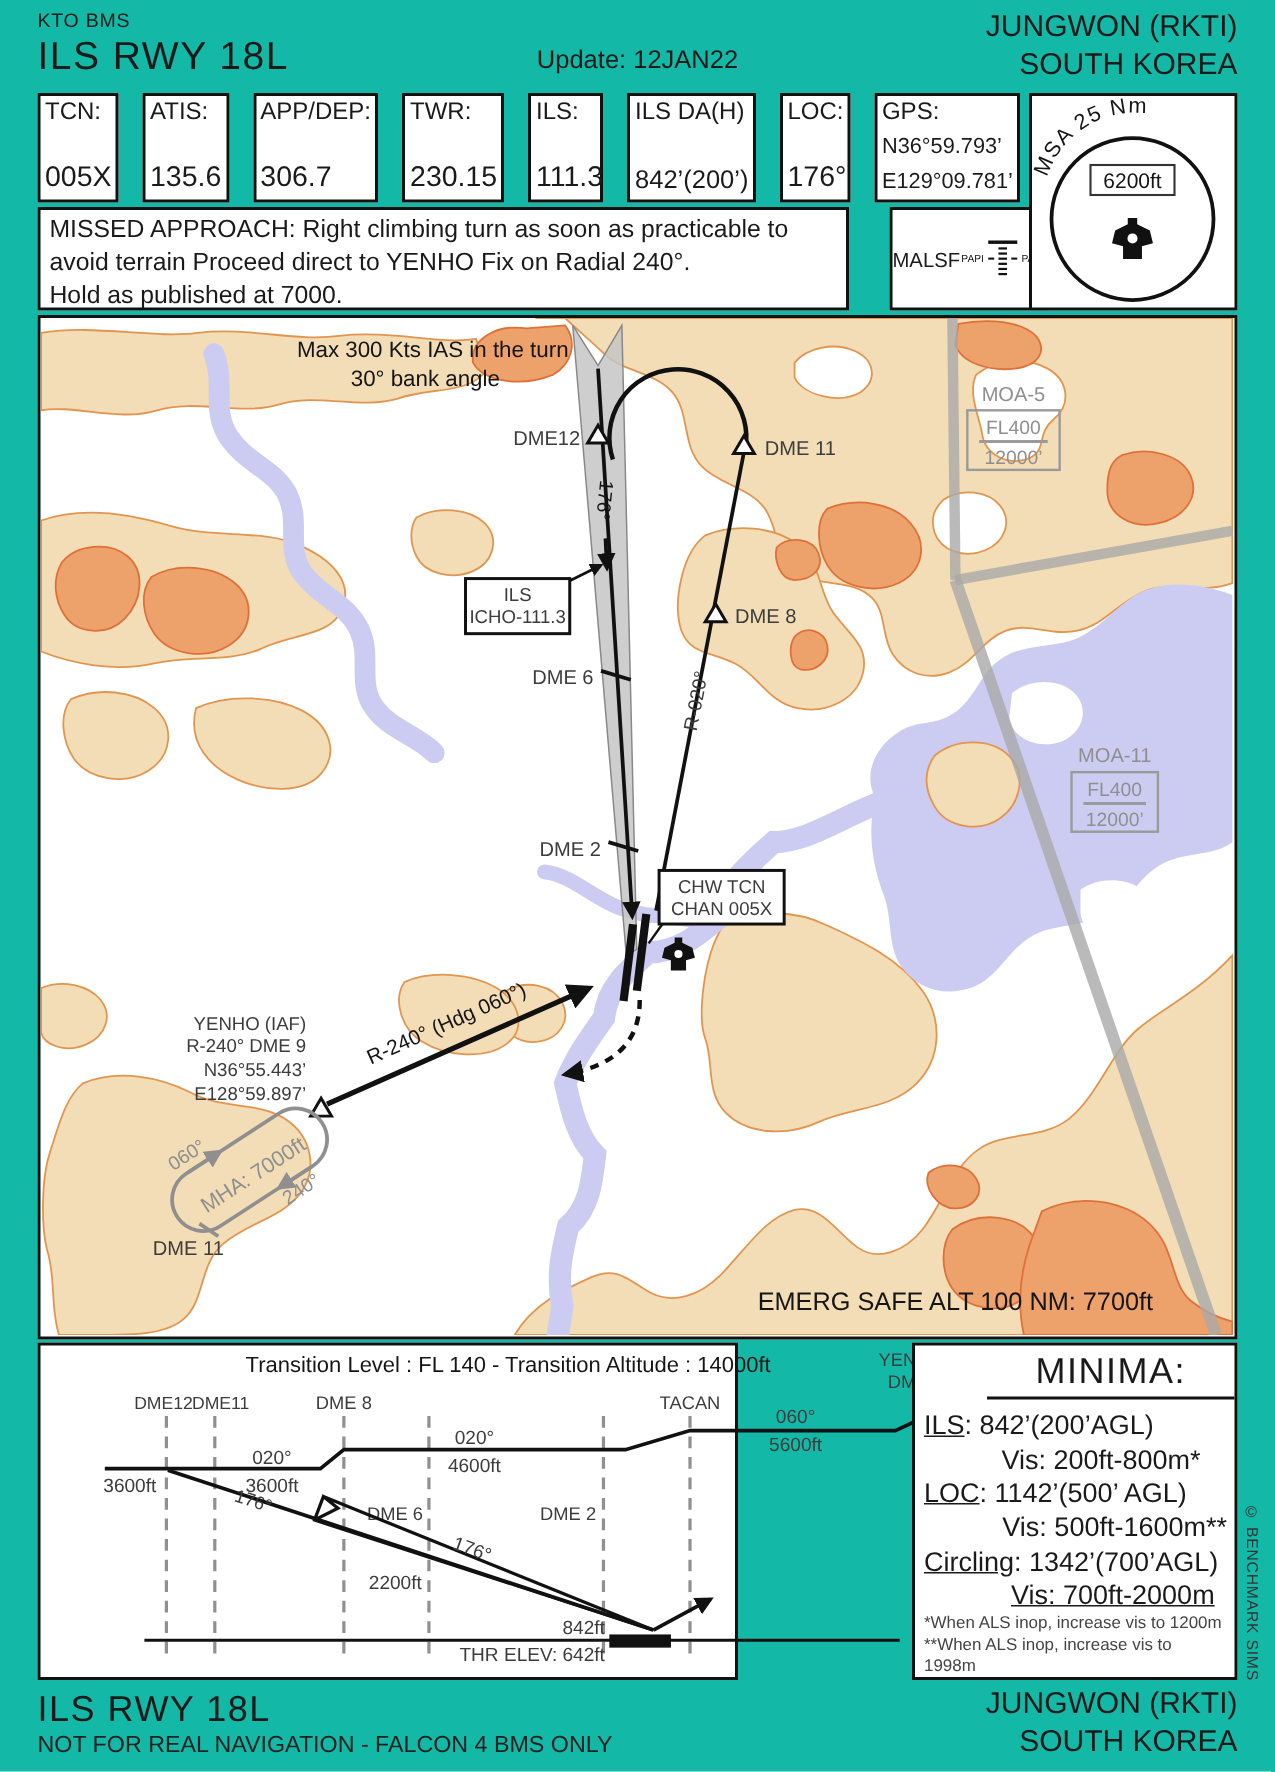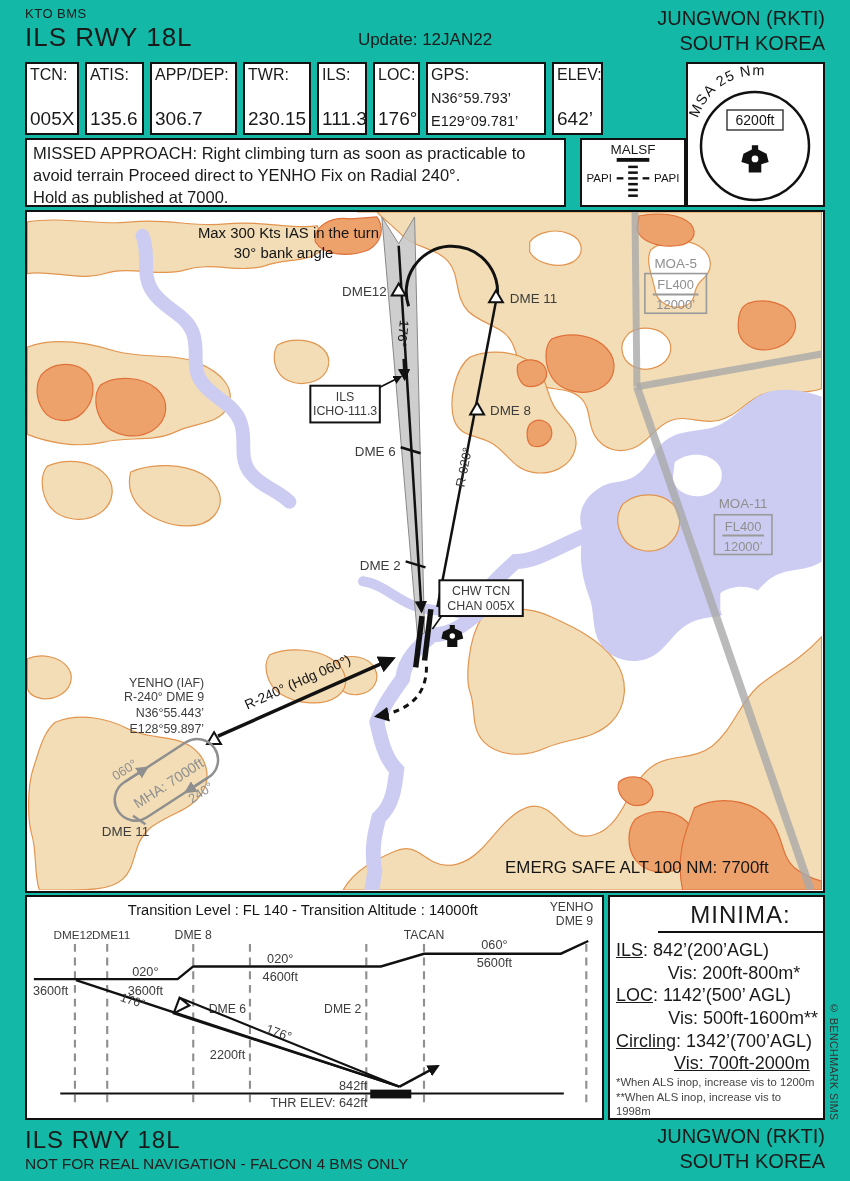--- a/index.html
+++ b/index.html
@@ -11,34 +11,34 @@
   body{background:#fff;font-family:"Liberation Sans",sans-serif;color:var(--ink);}
   #page{position:relative;width:850px;height:1181px;background:#14b8a6;overflow:hidden;}
   .abs{position:absolute;}
   .box{border:2.5px solid #111;background:#fff;}
   
   .kto{left:25px;top:6px;font-size:13px;letter-spacing:.5px;}
   .proc{left:25px;top:22px;font-size:26px;letter-spacing:1px;}
   .upd{left:300px;top:30px;width:250px;text-align:center;font-size:17px;}
   .apt{right:25px;top:6px;text-align:right;font-size:20px;line-height:1.25;}
   
-  .strip{left:25px;top:62px;width:644px;height:73px;display:flex;gap:6px;border-radius:26px;}
+  .strip{left:25px;top:62px;width:644px;height:73px;display:flex;gap:16px;border-radius:26px;}
   .cell{border:2.5px solid #111;background:#fff;display:flex;flex-direction:column;justify-content:space-between;padding:2px 3px 3px 3px;}
   .cell .lb{font-size:16px;white-space:nowrap;}
   .cell .vl{font-size:19px;white-space:nowrap;}
   .cell .gv{font-size:14.5px;white-space:nowrap;line-height:1.25;}
   
   .missed{left:25px;top:138px;width:541px;height:69px;padding:3px 6px;font-size:16.5px;line-height:1.32;}
-  .malsf{left:580px;top:138px;width:106px;height:69px;display:flex;flex-direction:column;align-items:center;padding-top:2px;}
+  .malsf{left:593px;top:138px;width:106px;height:69px;display:flex;flex-direction:row;align-items:center;padding-top:2px;}
   .malsf .t{font-size:13.5px;}
   .msa{left:686px;top:62px;width:139px;height:145px;}
   
   .map{left:25px;top:210px;width:800px;height:683px;}
   
-  .profile{left:25px;top:895px;width:579px;height:225px;}
+  .profile{left:25px;top:895px;width:467px;height:225px;padding-left:36px;}
   
   .minima{left:608px;top:895px;width:217px;height:225px;padding:0;}
   .minima .ti{font-size:24px;text-align:center;padding:4px 0 2px 0;border-bottom:2.5px solid #111;letter-spacing:1px;margin-left:48px;}
   .minima .bd{padding:6px 5px 0 6px;font-size:18px;line-height:1.26;}
   .minima .u{text-decoration:underline;}
   .minima .vis1{padding-left:34px;text-align:center;}
   .minima .vis2{padding-left:46px;text-align:right;}
   .minima .vis3{padding-left:58px;text-decoration:underline;}
   .minima .nt{font-size:11.3px;color:#444;line-height:1.3;}
   .copyright{left:828px;top:1002px;writing-mode:vertical-rl;font-size:10.5px;color:#333;letter-spacing:.5px;}
@@ -89,20 +89,24 @@
         <span class="lb">APP/DEP:</span>
         <span class="vl">306.7</span>
       </div>
     <div class="cell" style="width:68px">
         <span class="lb">TWR:</span>
         <span class="vl">230.15</span>
       </div>
     <div class="cell" style="width:50px">
         <span class="lb">ILS:</span>
         <span class="vl">111.3</span>
+      </div>
+    <div class="cell" style="width:86px">
+        <span class="lb">ILS DA(H)</span>
+        <span class="vl" style="font-size:17px">842’(200’)</span>
       </div>
     <div class="cell" style="width:47px">
         <span class="lb">LOC:</span>
         <span class="vl">176°</span>
       </div>
     <div class="cell" style="width:120px">
         <span class="lb">GPS:</span>
         <span class="gv">N36°59.793’</span>
         <span class="gv">E129°09.781’</span>
       </div>

